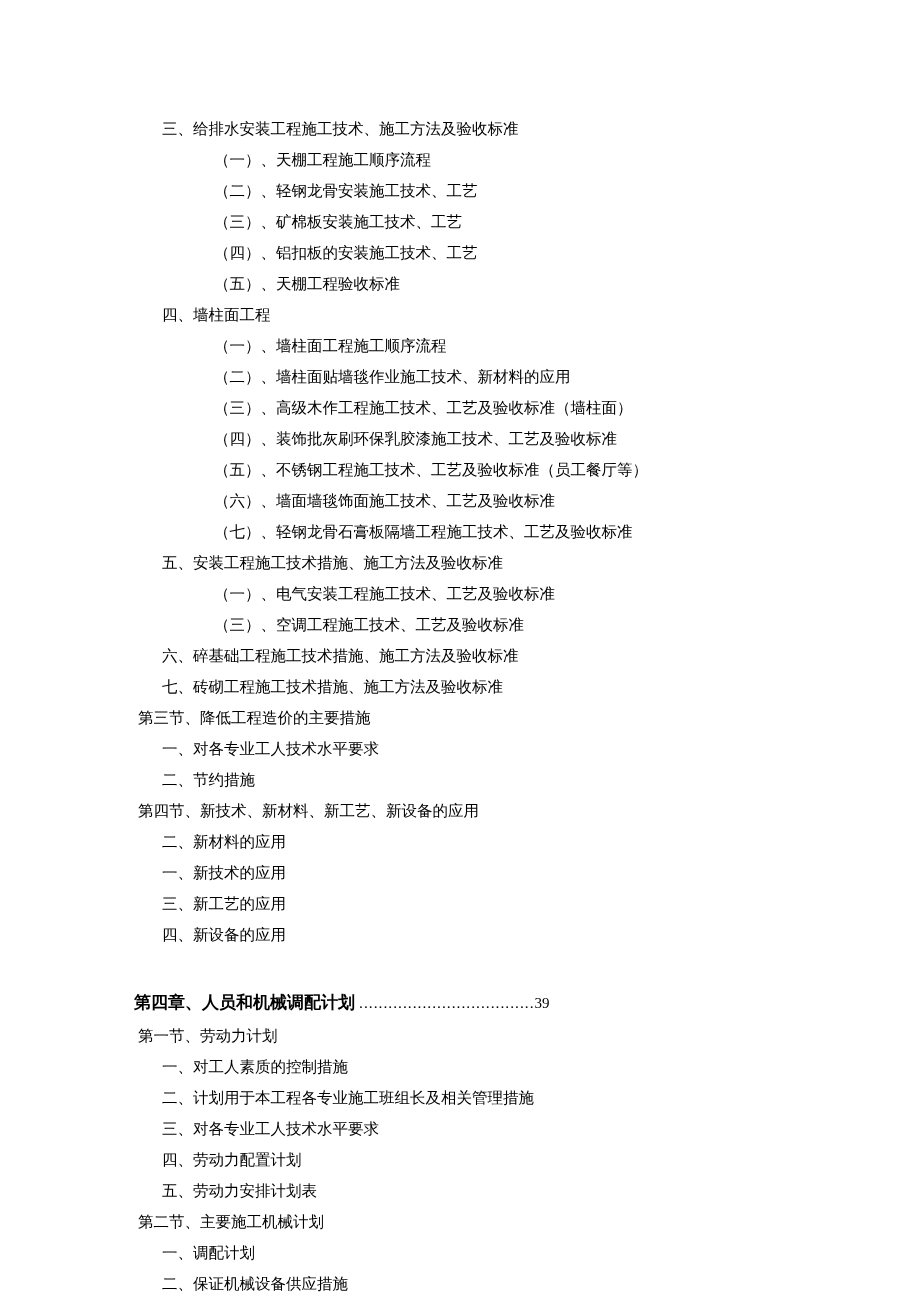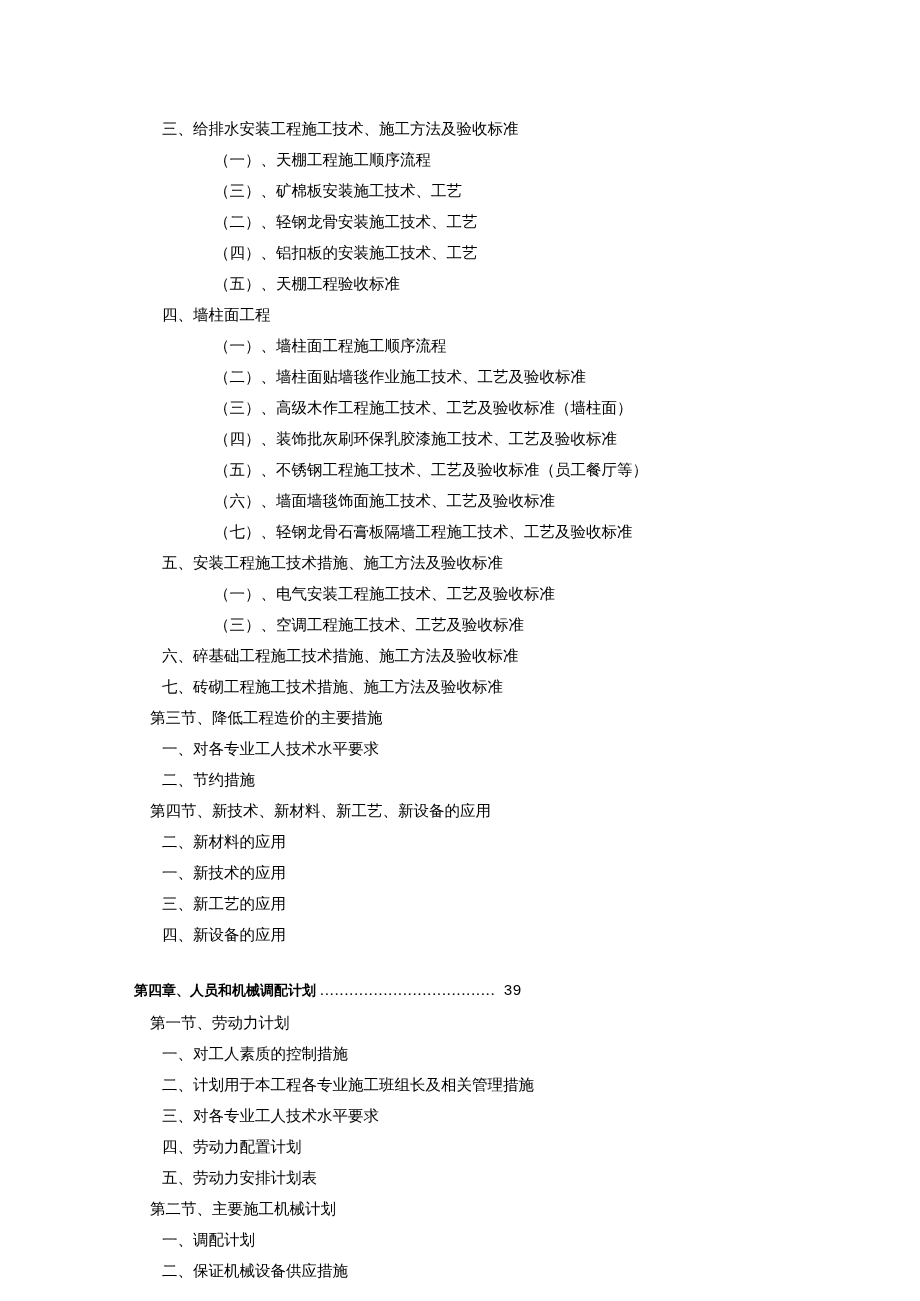--- a/index.html
+++ b/index.html
@@ -8,57 +8,58 @@
     font-family: "SimSun", "宋体", serif;
     font-size: 15.5px;
     color: #000;
     line-height: 2.0;
     width: 920px;
     box-sizing: border-box;
     padding: 113px 134px 40px 134px;
   }
   .lvl1  { margin-left: 28px; }
   .lvl2  { margin-left: 80px; }
-  .lvl3  { margin-left: 16px; }
+  .lvl3  { margin-left: 4px; }
   .chapter-row {
     display: flex;
     align-items: baseline;
     margin-top: 24px;
     white-space: nowrap;
   }
   .chapter-title {
     font-family: Liberation Serif, serif;
     font-weight: bold;
-    font-size: 14px;
+    font-size: 17px;
+    margin-top: 12px;
   }
   .dots {
     margin-left: 4px;
     font-family: "SimSun", "宋体", serif;
     font-size: 15.5px;
     letter-spacing: 1px;
   }
   .pagenum {
-    font-family: Liberation Mono, monospace;
+    font-family: Liberation Serif, serif;
     font-size: 15px;
-    margin-left: 8px;
+    margin-left: 0;
   }
 </style>
 </head>
 <body>
 
 <div id="list-a">
     <div class="lvl1">三、给排水安装工程施工技术、施工方法及验收标准</div>
     <div class="lvl2">（一）、天棚工程施工顺序流程</div>
+    <div class="lvl2">（二）、轻钢龙骨安装施工技术、工艺</div>
     <div class="lvl2">（三）、矿棉板安装施工技术、工艺</div>
-    <div class="lvl2">（二）、轻钢龙骨安装施工技术、工艺</div>
     <div class="lvl2">（四）、铝扣板的安装施工技术、工艺</div>
     <div class="lvl2">（五）、天棚工程验收标准</div>
     <div class="lvl1">四、墙柱面工程</div>
     <div class="lvl2">（一）、墙柱面工程施工顺序流程</div>
-    <div class="lvl2">（二）、墙柱面贴墙毯作业施工技术、工艺及验收标准</div>
+    <div class="lvl2">（二）、墙柱面贴墙毯作业施工技术、新材料的应用</div>
     <div class="lvl2">（三）、高级木作工程施工技术、工艺及验收标准（墙柱面）</div>
     <div class="lvl2">（四）、装饰批灰刷环保乳胶漆施工技术、工艺及验收标准</div>
     <div class="lvl2">（五）、不锈钢工程施工技术、工艺及验收标准（员工餐厅等）</div>
     <div class="lvl2">（六）、墙面墙毯饰面施工技术、工艺及验收标准</div>
     <div class="lvl2">（七）、轻钢龙骨石膏板隔墙工程施工技术、工艺及验收标准</div>
     <div class="lvl1">五、安装工程施工技术措施、施工方法及验收标准</div>
     <div class="lvl2">（一）、电气安装工程施工技术、工艺及验收标准</div>
     <div class="lvl2">（三）、空调工程施工技术、工艺及验收标准</div>
     <div class="lvl1">六、碎基础工程施工技术措施、施工方法及验收标准</div>
     <div class="lvl1">七、砖砌工程施工技术措施、施工方法及验收标准</div>

